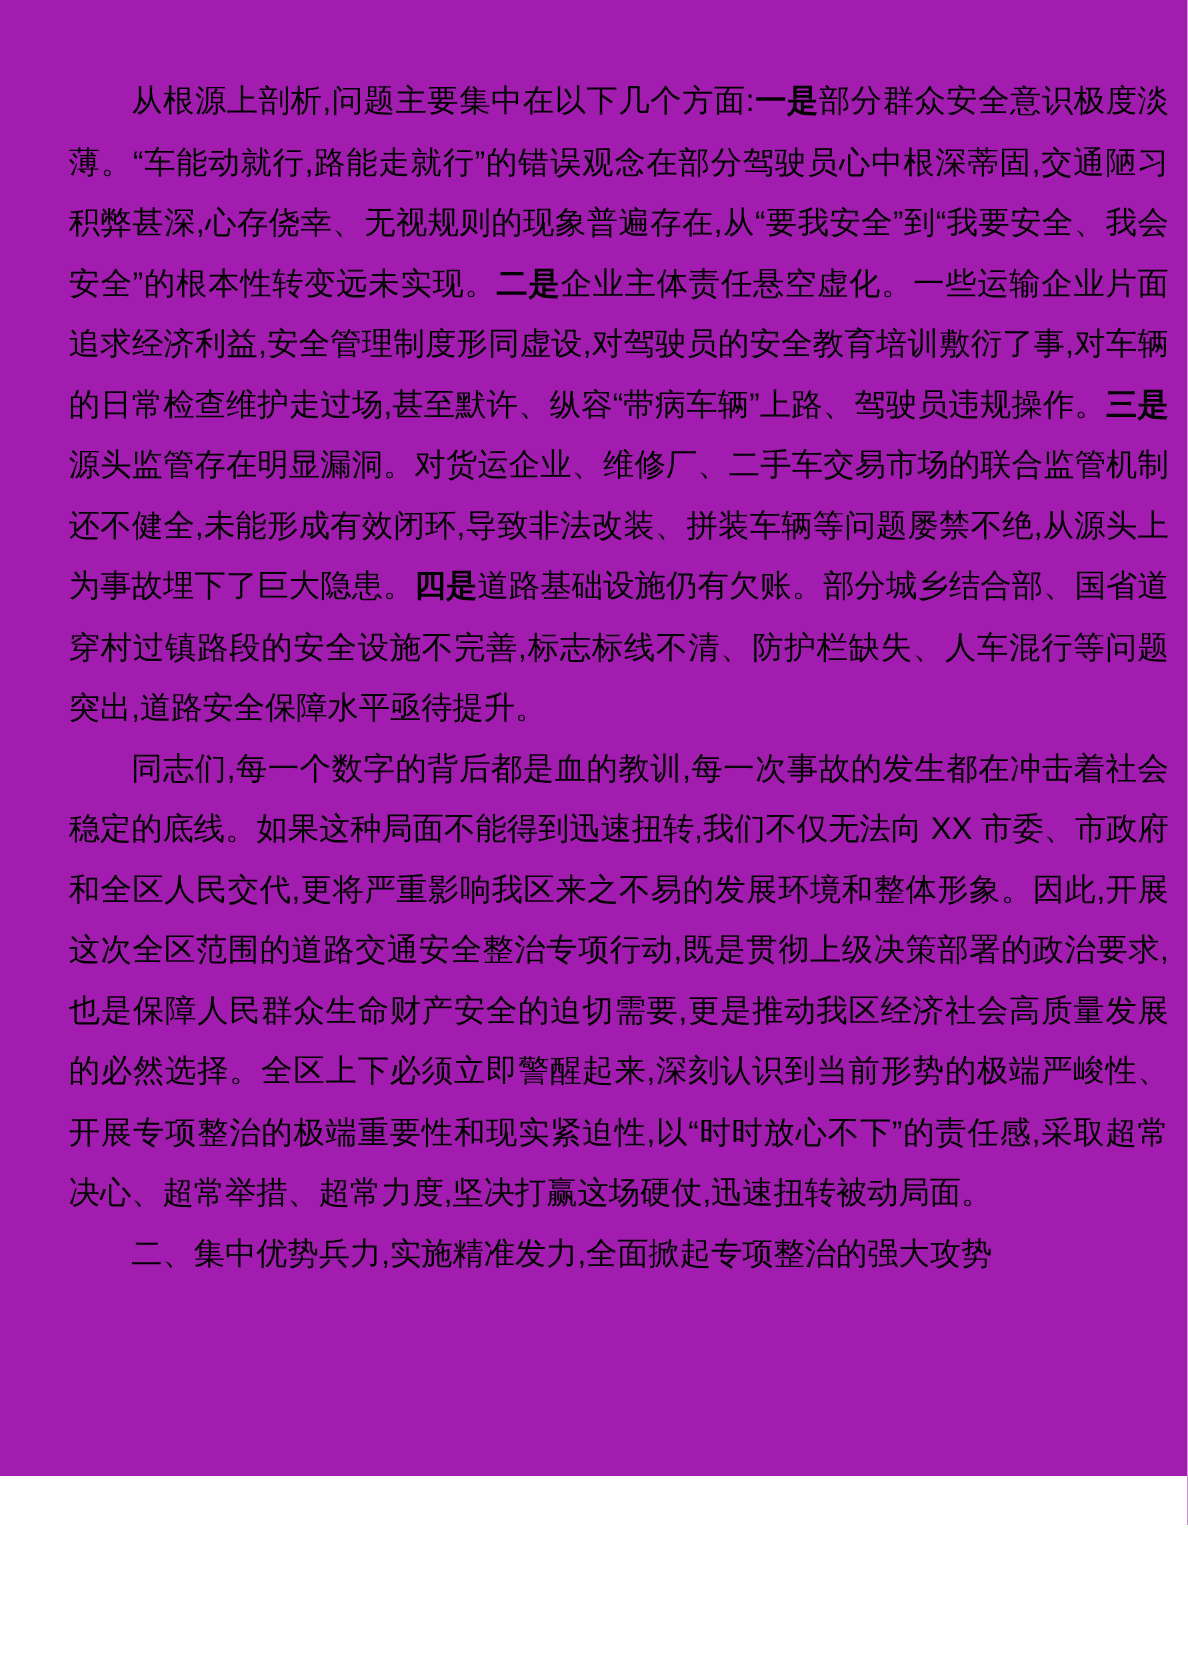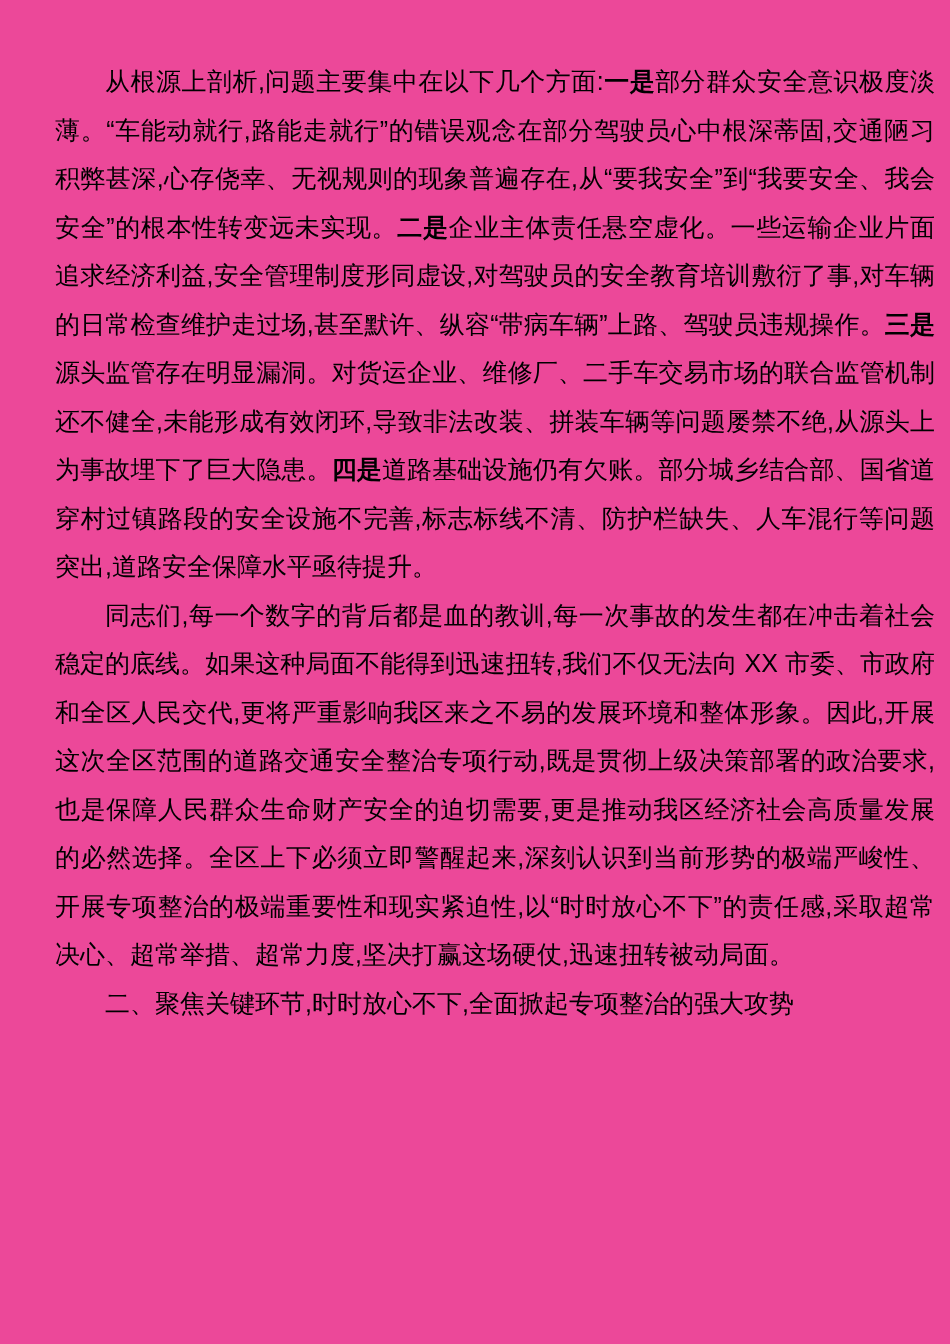--- a/index.html
+++ b/index.html
@@ -3,23 +3,23 @@
 <meta charset="utf-8">
 <style>
   html, body {
     margin: 0;
     padding: 0;
     background: #ffffff;
   }
   .page {
     position: relative;
     width: 950px;
-    height: 1344px;
+    height: 1181px;
     box-sizing: border-box;
-    background: #ec4899;
+    background: #a21caf;
     padding: 57px 15px 0 55px;
     overflow: hidden;
     font-family: "Liberation Sans", sans-serif;
     font-size: 25px;
     color: #000000;
   }
   .para {
     margin: 0;
     text-indent: 2em;
     text-align: justify;
@@ -42,17 +42,17 @@
 
   <p class="para">
     <span>从根源上剖析,问题主要集中在以下几个方面:</span><span class="b">一是</span><span>部分群众安全意识极度淡薄。“车能动就行,路能走就行”的错误观念在部分驾驶员心中根深蒂固,交通陋习积弊甚深,心存侥幸、无视规则的现象普遍存在,从“要我安全”到“我要安全、我会安全”的根本性转变远未实现。</span><span class="b">二是</span><span>企业主体责任悬空虚化。一些运输企业片面追求经济利益,安全管理制度形同虚设,对驾驶员的安全教育培训敷衍了事,对车辆的日常检查维护走过场,甚至默许、纵容“带病车辆”上路、驾驶员违规操作。</span><span class="b">三是</span><span>源头监管存在明显漏洞。对货运企业、维修厂、二手车交易市场的联合监管机制还不健全,未能形成有效闭环,导致非法改装、拼装车辆等问题屡禁不绝,从源头上为事故埋下了巨大隐患。</span><span class="b">四是</span><span>道路基础设施仍有欠账。部分城乡结合部、国省道穿村过镇路段的安全设施不完善,标志标线不清、防护栏缺失、人车混行等问题突出,道路安全保障水平亟待提升。</span>
   </p>
 
   <p class="para">
     <span>同志们,每一个数字的背后都是血的教训,每一次事故的发生都在冲击着社会稳定的底线。如果这种局面不能得到迅速扭转,我们不仅无法向 XX 市委、市政府和全区人民交代,更将严重影响我区来之不易的发展环境和整体形象。因此,开展这次全区范围的道路交通安全整治专项行动,既是贯彻上级决策部署的政治要求,也是保障人民群众生命财产安全的迫切需要,更是推动我区经济社会高质量发展的必然选择。全区上下必须立即警醒起来,深刻认识到当前形势的极端严峻性、开展专项整治的极端重要性和现实紧迫性,以“时时放心不下”的责任感,采取超常决心、超常举措、超常力度,坚决打赢这场硬仗,迅速扭转被动局面。</span>
   </p>
 
   <p class="para heading">
-    <span>二、聚焦关键环节,时时放心不下,全面掀起专项整治的强大攻势</span>
+    <span>二、集中优势兵力,实施精准发力,全面掀起专项整治的强大攻势</span>
   </p>
 
 
 </div>
 
 </body></html>

